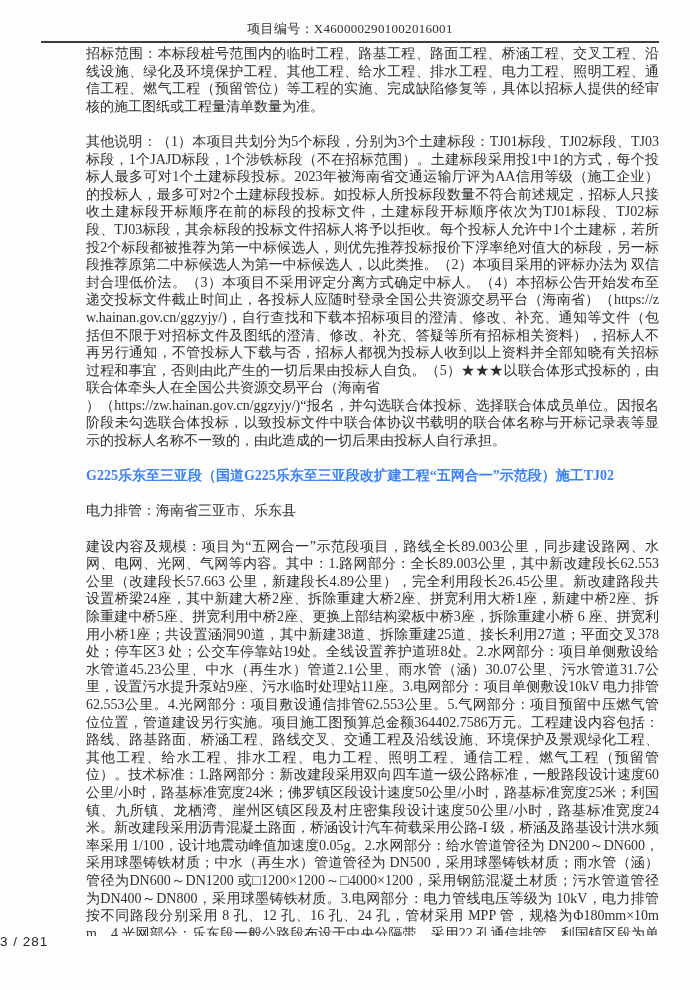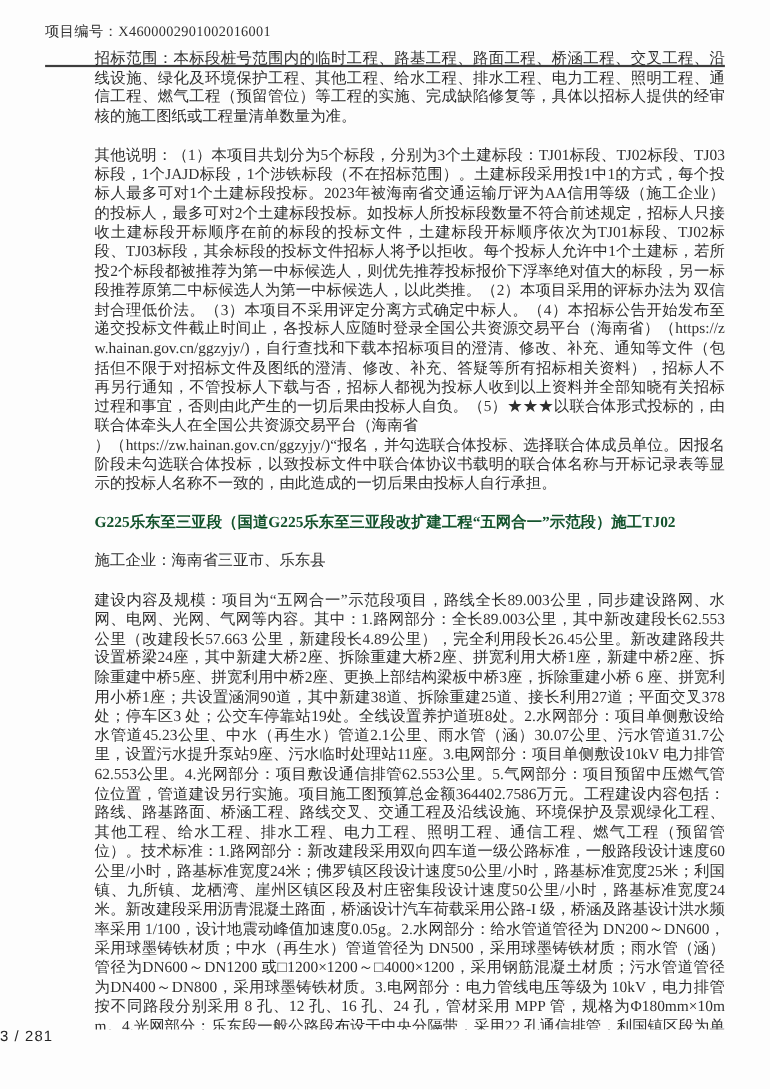--- a/index.html
+++ b/index.html
@@ -11,24 +11,24 @@
     background: #fdfdfd;
     overflow: hidden;
     font-family: "Liberation Serif", "DejaVu Serif", serif;
     color: #2f2f2f;
   }
   .header {
     position: absolute;
     top: 20px;
     left: 41px;
     right: 41px;
-    text-align: left;
+    text-align: center;
     font-size: 13px;
     letter-spacing: 0.3px;
-    padding-bottom: 21px;
+    padding-bottom: 3px;
     border-bottom: 2px solid #3d3d3d;
     color: #303030;
   }
   .content {
     position: absolute;
     top: 45px;
     left: 41px;
     right: 41px;
     height: 891px;
     overflow: hidden;
@@ -39,21 +39,21 @@
   }
   .para {
     margin: 0 0 17.6px 0;
     white-space: pre-wrap;
     word-break: break-all;
   }
   .heading {
     font-size: 14px;
     font-weight: bold;
     margin: 0 0 17.6px 0;
-    color: #14532d;
+    color: #3b82f6;
     white-space: pre-wrap;
   }
   .footer {
     position: absolute;
     top: 934px;
     left: 0;
     width: 100%;
     text-align: left;
     font-size: 13.5px;
     font-family: "Liberation Sans", "DejaVu Sans", sans-serif;
@@ -71,21 +71,21 @@
   </div>
 
   <div class="content">
     <p class="para">招标范围：本标段桩号范围内的临时工程、路基工程、路面工程、桥涵工程、交叉工程、沿线设施、绿化及环境保护工程、其他工程、给水工程、排水工程、电力工程、照明工程、通信工程、燃气工程（预留管位）等工程的实施、完成缺陷修复等，具体以招标人提供的经审核的施工图纸或工程量清单数量为准。</p>
 
     <p class="para">其他说明：（1）本项目共划分为5个标段，分别为3个土建标段：TJ01标段、TJ02标段、TJ03标段，1个JAJD标段，1个涉铁标段（不在招标范围）。土建标段采用投1中1的方式，每个投标人最多可对1个土建标段投标。2023年被海南省交通运输厅评为AA信用等级（施工企业）的投标人，最多可对2个土建标段投标。如投标人所投标段数量不符合前述规定，招标人只接收土建标段开标顺序在前的标段的投标文件，土建标段开标顺序依次为TJ01标段、TJ02标段、TJ03标段，其余标段的投标文件招标人将予以拒收。每个投标人允许中1个土建标，若所投2个标段都被推荐为第一中标候选人，则优先推荐投标报价下浮率绝对值大的标段，另一标段推荐原第二中标候选人为第一中标候选人，以此类推。（2）本项目采用的评标办法为 双信封合理低价法。（3）本项目不采用评定分离方式确定中标人。（4）本招标公告开始发布至递交投标文件截止时间止，各投标人应随时登录全国公共资源交易平台（海南省）（https://zw.hainan.gov.cn/ggzyjy/)，自行查找和下载本招标项目的澄清、修改、补充、通知等文件（包括但不限于对招标文件及图纸的澄清、修改、补充、答疑等所有招标相关资料），招标人不再另行通知，不管投标人下载与否，招标人都视为投标人收到以上资料并全部知晓有关招标过程和事宜，否则由此产生的一切后果由投标人自负。（5）★★★以联合体形式投标的，由联合体牵头人在全国公共资源交易平台（海南省
 ）（https://zw.hainan.gov.cn/ggzyjy/)“报名，并勾选联合体投标、选择联合体成员单位。因报名阶段未勾选联合体投标，以致投标文件中联合体协议书载明的联合体名称与开标记录表等显示的投标人名称不一致的，由此造成的一切后果由投标人自行承担。</p>
 
     <h2 class="heading">G225乐东至三亚段（国道G225乐东至三亚段改扩建工程“五网合一”示范段）施工TJ02</h2>
 
-    <p class="para">施工企业：海南省三亚市、乐东县</p>
+    <p class="para">电力排管：海南省三亚市、乐东县</p>
 
     <p class="para">建设内容及规模：项目为“五网合一”示范段项目，路线全长89.003公里，同步建设路网、水网、电网、光网、气网等内容。其中：1.路网部分：全长89.003公里，其中新改建段长62.553公里（改建段长57.663 公里，新建段长4.89公里），完全利用段长26.45公里。新改建路段共设置桥梁24座，其中新建大桥2座、拆除重建大桥2座、拼宽利用大桥1座，新建中桥2座、拆除重建中桥5座、拼宽利用中桥2座、更换上部结构梁板中桥3座，拆除重建小桥 6 座、拼宽利用小桥1座；共设置涵洞90道，其中新建38道、拆除重建25道、接长利用27道；平面交叉378处；停车区3 处；公交车停靠站19处。全线设置养护道班8处。2.水网部分：项目单侧敷设给水管道45.23公里、中水（再生水）管道2.1公里、雨水管（涵）30.07公里、污水管道31.7公里，设置污水提升泵站9座、污水临时处理站11座。3.电网部分：项目单侧敷设10kV 电力排管 62.553公里。4.光网部分：项目敷设通信排管62.553公里。5.气网部分：项目预留中压燃气管位位置，管道建设另行实施。项目施工图预算总金额364402.7586万元。工程建设内容包括：路线、路基路面、桥涵工程、路线交叉、交通工程及沿线设施、环境保护及景观绿化工程、其他工程、给水工程、排水工程、电力工程、照明工程、通信工程、燃气工程（预留管位）。技术标准：1.路网部分：新改建段采用双向四车道一级公路标准，一般路段设计速度60公里/小时，路基标准宽度24米；佛罗镇区段设计速度50公里/小时，路基标准宽度25米；利国镇、九所镇、龙栖湾、崖州区镇区段及村庄密集段设计速度50公里/小时，路基标准宽度24米。新改建段采用沥青混凝土路面，桥涵设计汽车荷载采用公路-I 级，桥涵及路基设计洪水频率采用 1/100，设计地震动峰值加速度0.05g。2.水网部分：给水管道管径为 DN200～DN600，采用球墨铸铁材质；中水（再生水）管道管径为 DN500，采用球墨铸铁材质；雨水管（涵）管径为DN600～DN1200 或□1200×1200～□4000×1200，采用钢筋混凝土材质；污水管道管径为DN400～DN800，采用球墨铸铁材质。3.电网部分：电力管线电压等级为 10kV，电力排管按不同路段分别采用 8 孔、12 孔、16 孔、24 孔，管材采用 MPP 管，规格为Φ180mm×10mm。4.光网部分：乐东段一般公路段布设于中央分隔带，采用22 孔通信排管，利国镇区段为单侧布置，采用 22 孔通信排管，其他镇区段为双侧布置，采用 12 孔和 14 孔通信排管。三亚段均为单侧布置，采用 16 孔和 22 孔通信排管，管材采用 PVC-U 实壁管，规格为Φ110mm×4mm，其他技术指标按《公路工程</p>
   </div>
 
   <div class="footer">
     <span>3 / 281</span>
   </div>
 
 </div>
 

